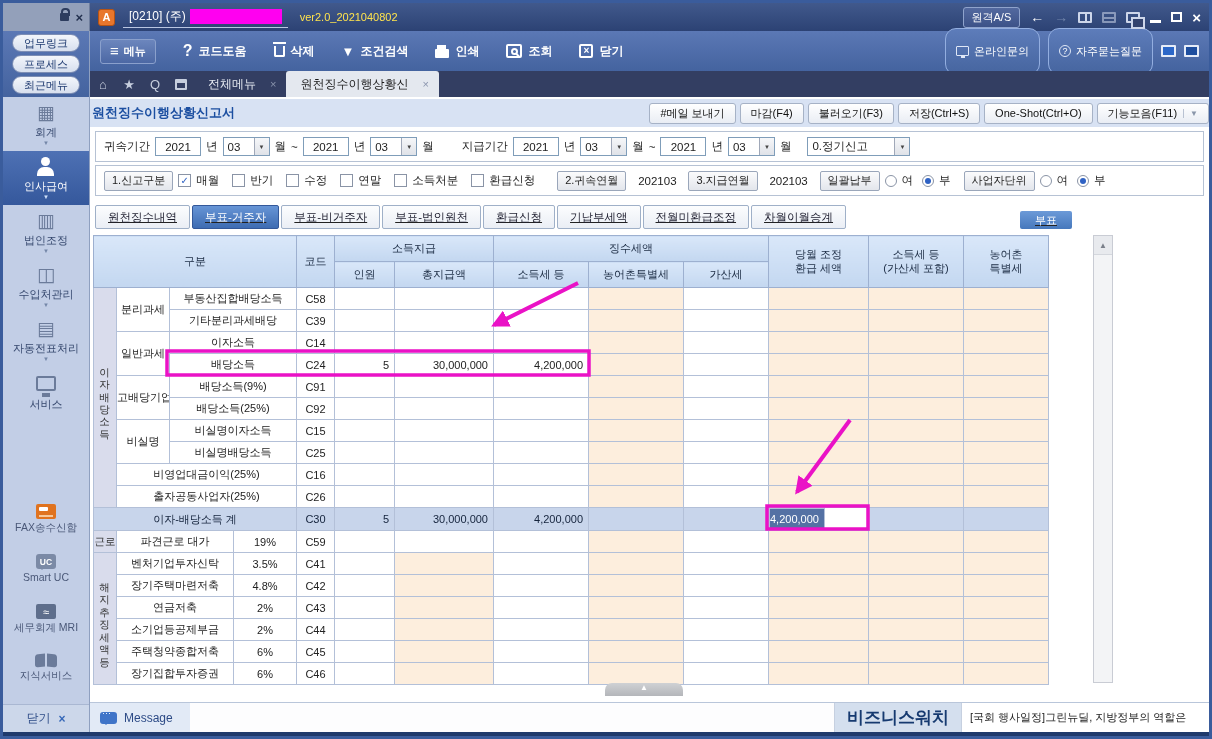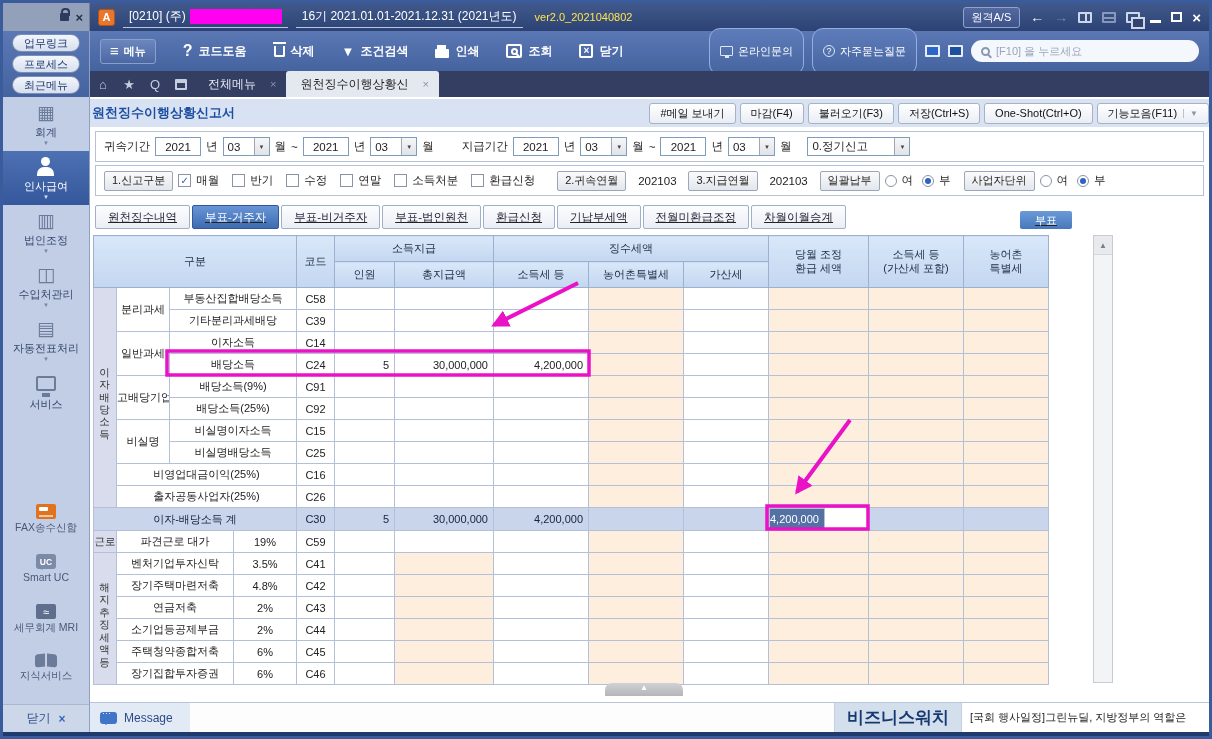--- a/index.html
+++ b/index.html
@@ -172,21 +172,20 @@
     <div class="corner">
       <span class="lock"></span>
       <span class="x">×</span>
     </div>
     <div class="tmain">
       <span class="logo">A</span>
       <span class="tfield">
         <span>[0210]  (주)</span>
           <span class="redacted"></span>
       </span>
-      <span class="tfield">16기  2021.01.01-2021.12.31  (2021년도)</span>
       <span class="ver">ver2.0_2021040802</span>
       <span class="t-right">
         <span class="remote">원격A/S</span>
         <span class="nav-ar">←</span>
         <span class="nav-ar dim">→</span>
         <span class="wicon book"></span>
         <span class="wicon grid"></span>
         <span class="wicon casc"></span>
         <span class="wmin"></span>
         <span class="wmax"></span>
@@ -293,24 +292,20 @@
           <div class="pillbtn">
             <span class="scrico"></span>
             <span>온라인문의</span>
           </div>
           <div class="pillbtn">
             <span class="qico">?</span>
             <span>자주묻는질문</span>
           </div>
           <span class="minithumb"></span>
           <span class="minithumb b"></span>
-          <div class="qsearch">
-            <span class="mag"></span>
-            <span>[F10]  을  누르세요</span>
-          </div>
         </div>
       </div>
 
       <div class="tabbar">
         <span class="tb-ic">⌂</span>
         <span class="tb-ic">★</span>
         <span class="tb-ic">Q</span>
         <span class="tb-ic">
             <span class="cal"></span>
           </span>

